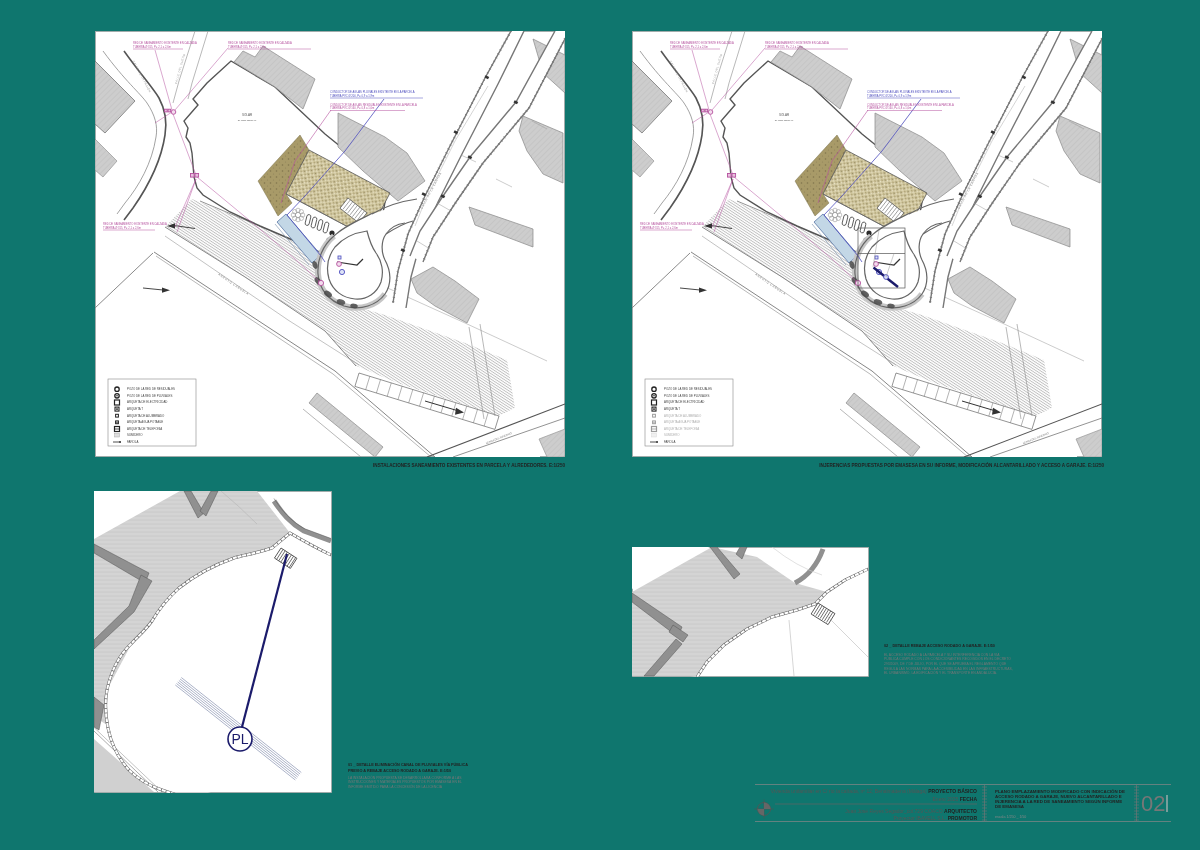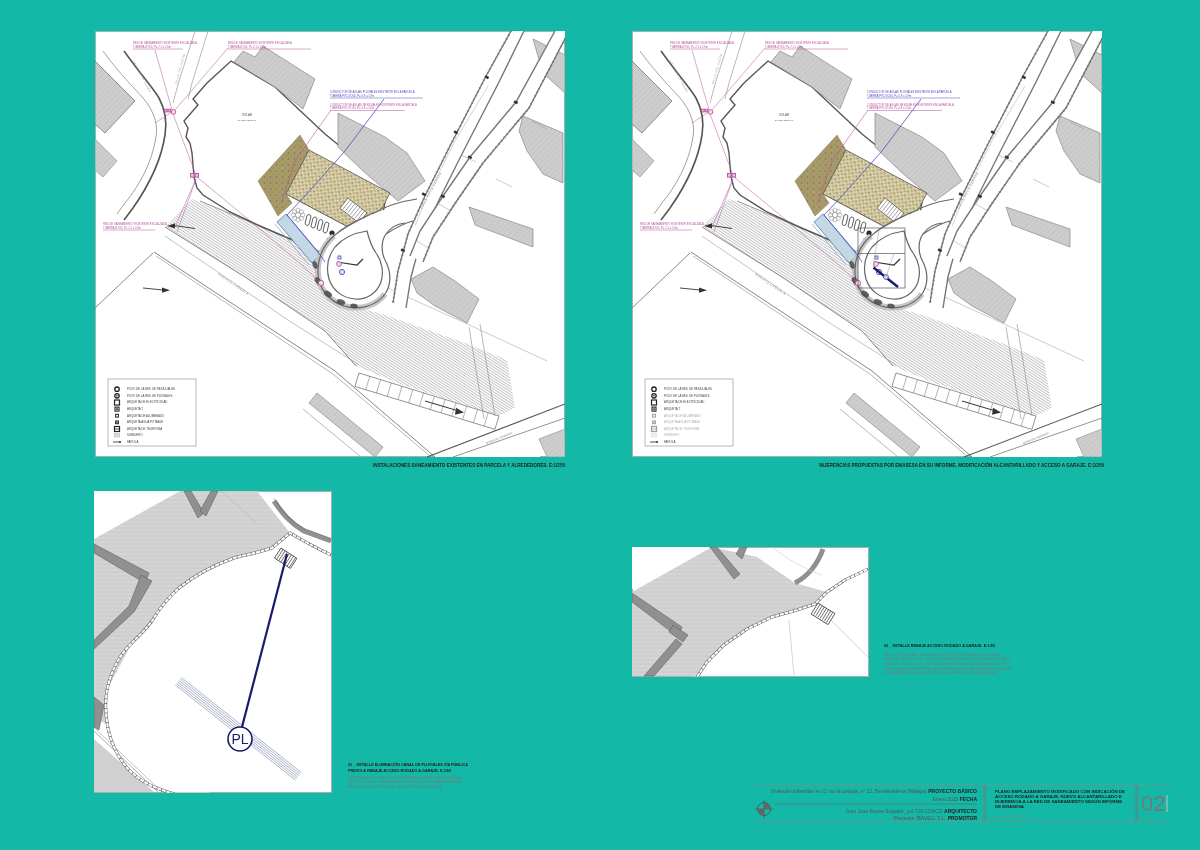--- a/index.html
+++ b/index.html
@@ -1,16 +1,16 @@
 <!DOCTYPE html>
 <html><head>
 <meta charset="utf-8">
 <style>
   html,body{margin:0;padding:0;background:#fff;}
-  #page{position:relative;width:1200px;height:850px;background:#14b8a6;overflow:hidden;
+  #page{position:relative;width:1200px;height:850px;background:#0f766e;overflow:hidden;
         font-family:"Liberation Sans", sans-serif;}
   svg{position:absolute;left:0;top:0;}
 </style>
 </head>
 <body>
 <div id="page">
 <svg width="1200" height="850" viewBox="0 0 1200 850">
 <defs>
 
   <pattern id="bh" width="4" height="4" patternUnits="userSpaceOnUse" patternTransform="rotate(45)">

